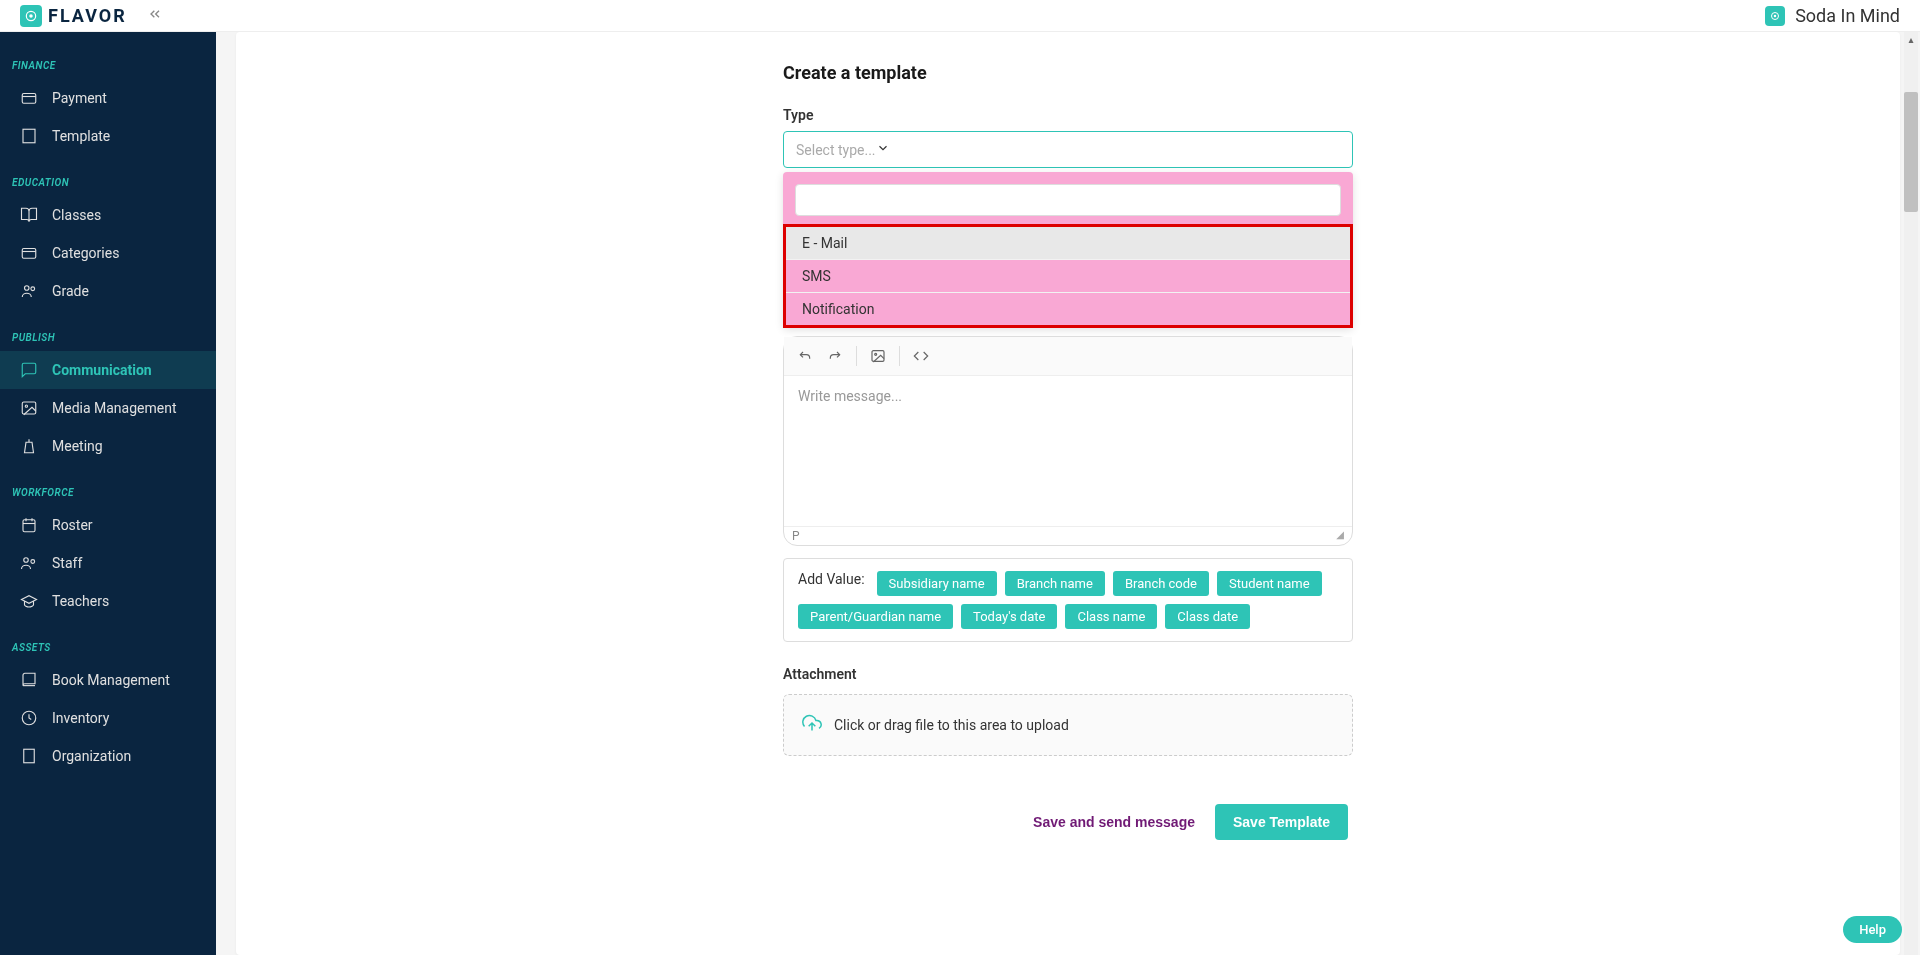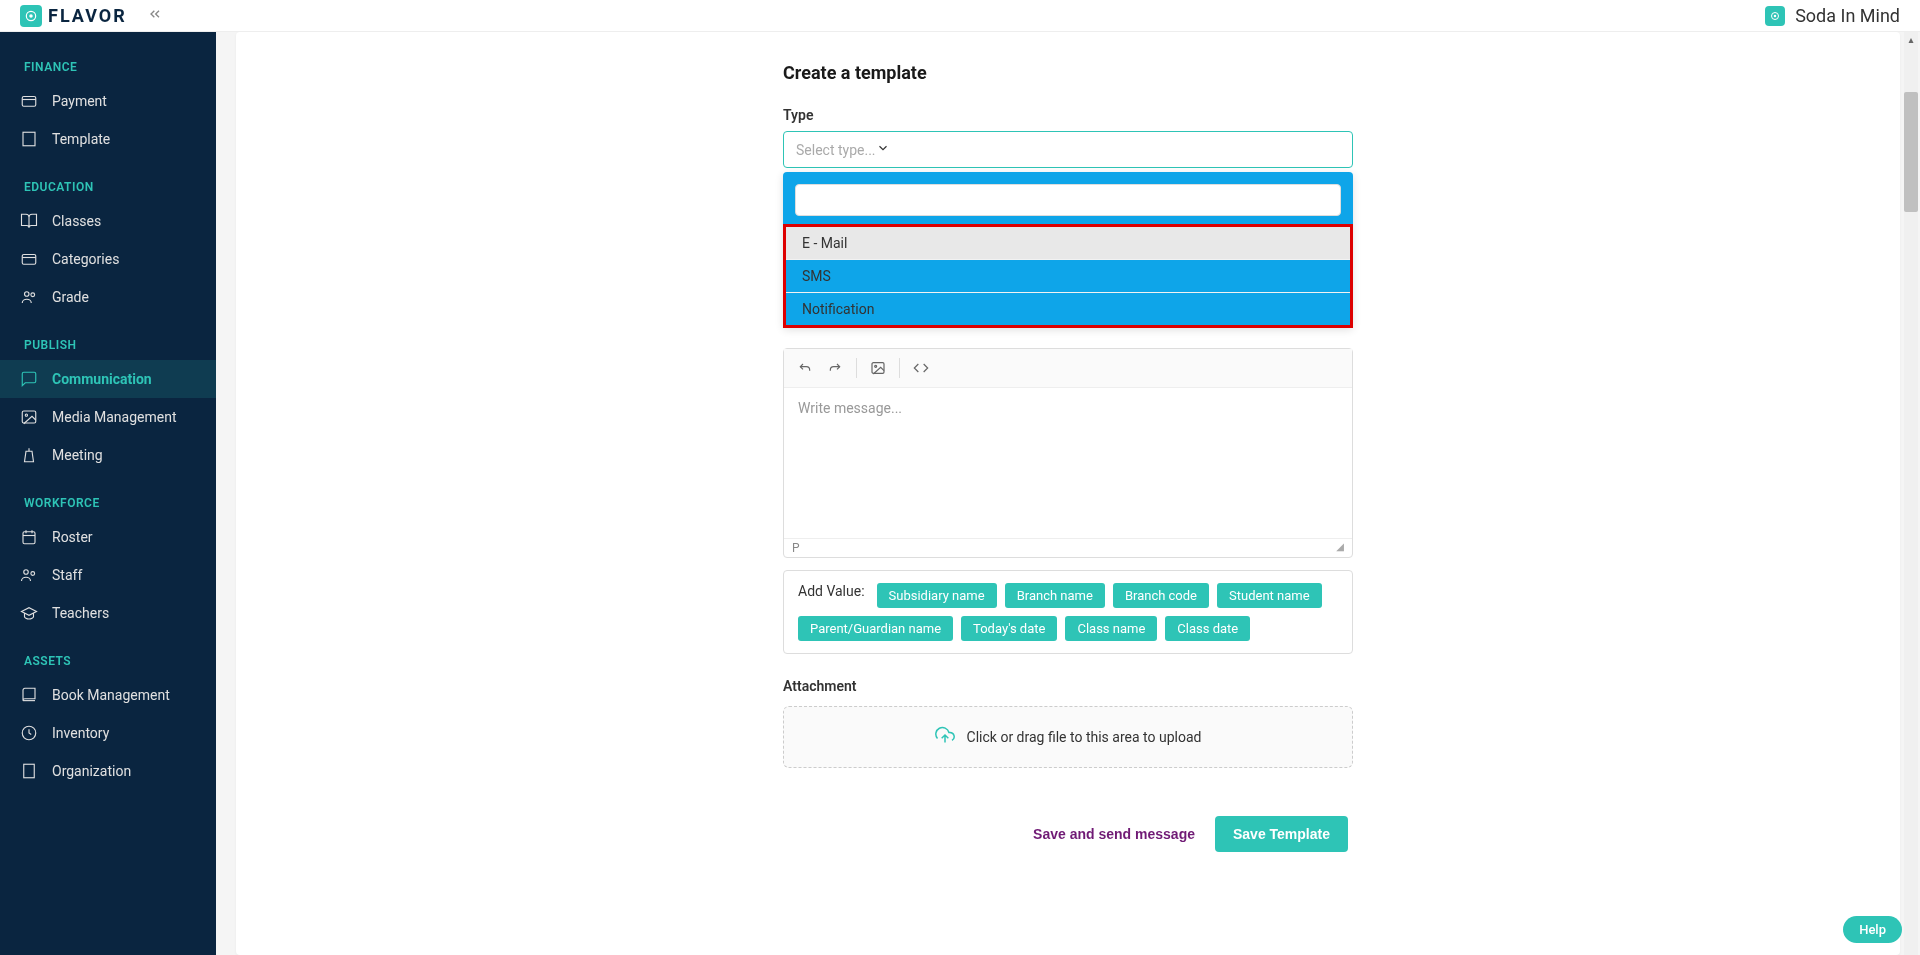--- a/index.html
+++ b/index.html
@@ -10,62 +10,62 @@
 .logo-icon { width: 22px; height: 22px; background: #2ec4b6; border-radius: 4px; display: flex; align-items: center; justify-content: center; }
 .logo-icon svg { width: 14px; height: 14px; }
 .logo-text { font-weight: 700; font-size: 18px; letter-spacing: 2px; color: #0a2540; }
 .collapse-btn { margin-left: 20px; color: #888; cursor: pointer; }
 .topbar-right { margin-left: auto; display: flex; align-items: center; gap: 10px; }
 .brand-badge { width: 20px; height: 20px; background: #2ec4b6; border-radius: 4px; display: flex; align-items: center; justify-content: center; }
 .brand-name { font-size: 18px; color: #333; font-weight: 400; }
 
 .layout { display: flex; height: calc(100% - 32px); }
 .sidebar { width: 216px; background: #0a2540; color: #fff; overflow-y: auto; padding: 20px 0; }
-.sidebar-section-title { font-size: 12px; color: #2ec4b6; letter-spacing: 0.5px; padding: 8px 24px; font-weight: 600; }
+.sidebar-section-title { font-size: 10px; color: #2ec4b6; letter-spacing: 0.5px; padding: 8px 12px; font-weight: 600; font-style: italic; }
 .sidebar-item { display: flex; align-items: center; gap: 14px; padding: 10px 20px; cursor: pointer; color: #e0e0e0; font-size: 14px; }
 .sidebar-item.active { background: rgba(46,196,182,0.15); color: #2ec4b6; font-weight: 700; }
 .sidebar-item .icon { width: 18px; height: 18px; display: flex; align-items: center; justify-content: center; flex-shrink: 0; }
 .sidebar-item .icon svg { width: 18px; height: 18px; stroke: currentColor; fill: none; stroke-width: 1.5; }
 
 .main { flex: 1; background: #f5f5f5; overflow-y: auto; position: relative; }
 .scroll-track { position: absolute; right: 2px; top: 0; bottom: 0; width: 14px; background: #f0f0f0; }
 .scroll-thumb { position: absolute; right: 2px; top: 60px; width: 14px; height: 120px; background: #c0c0c0; border-radius: 2px; }
 .scroll-up { position: absolute; right: 2px; top: 0; width: 14px; height: 14px; display: flex; align-items: center; justify-content: center; color: #666; font-size: 10px; }
 
 .content-card { background: #fff; margin: 0 20px 20px 20px; border-radius: 4px; padding: 30px 0 40px 0; box-shadow: 0 1px 3px rgba(0,0,0,0.05); min-height: 100%; }
 .form-wrap { max-width: 570px; margin: 0 auto; }
 .page-title { font-size: 18px; font-weight: 700; color: #1a1a1a; margin-bottom: 24px; }
 .field-label { font-size: 14px; font-weight: 600; color: #333; margin-bottom: 8px; display: block; }
 .select-box { border: 1px solid #2ec4b6; border-radius: 4px; padding: 8px 12px; display: flex; align-items: center; justify-content: flex-start; cursor: pointer; background: #fff; }
 .select-placeholder { color: #aaa; font-size: 14px; }
 .chevron { color: #333; }
 
-.dropdown-panel { margin-top: 4px; background: #0ea5e9; border-radius: 4px; box-shadow: 0 2px 8px rgba(0,0,0,0.12); padding: 8px 0 0 0; }
+.dropdown-panel { margin-top: 4px; background: #f9a8d4; border-radius: 4px; box-shadow: 0 2px 8px rgba(0,0,0,0.12); padding: 8px 0 0 0; }
 .dropdown-search { margin: 4px 12px 8px 12px; }
 .dropdown-search input { width: 100%; border: 1px solid #ddd; border-radius: 4px; padding: 7px 10px; font-size: 14px; }
 .dropdown-options { border: 3px solid #d00; }
 .dropdown-option { padding: 8px 16px; font-size: 14px; color: #333; cursor: pointer; border-bottom: 1px solid #f2f2f2; }
 .dropdown-option:last-child { border-bottom: none; }
 .dropdown-option.highlighted { background: #e8e8e8; }
 
-.editor-box { border: 1px solid #ddd; border-radius: 4px; margin-top: 20px; }
+.editor-box { border: 1px solid #ddd; border-radius: 14px; margin-top: 8px; }
 .editor-toolbar { display: flex; align-items: center; padding: 6px 8px; border-bottom: 1px solid #eee; gap: 4px; background:#fafafa; }
 .tool-btn { width: 26px; height: 26px; display: flex; align-items: center; justify-content: center; border-radius: 3px; cursor: pointer; color: #666; }
 .tool-divider { width: 1px; height: 20px; background: #ddd; margin: 0 4px; }
 .editor-body { min-height: 150px; padding: 12px 14px; color: #999; font-size: 14px; }
 .editor-status { border-top: 1px solid #eee; padding: 2px 8px; font-size: 12px; color: #888; display:flex; justify-content:space-between; }
 .resize-handle { color:#aaa; font-size:10px; cursor:se-resize; }
 
 .value-box { border: 1px solid #ddd; border-radius: 4px; padding: 12px 14px; margin-top: 12px; }
 .value-row { display: flex; flex-wrap: wrap; gap: 8px; align-items: flex-start; }
 .value-label { font-size: 14px; color: #333; margin-right: 4px; }
 .chip { background: #2ec4b6; color: #fff; padding: 5px 12px; border-radius: 3px; font-size: 13px; cursor: pointer; }
 
 .attachment-section { margin-top: 24px; }
-.upload-box { margin-top: 12px; border: 1px dashed #ccc; border-radius: 6px; padding: 18px; display: flex; align-items: center; justify-content: center; gap: 12px; cursor: pointer; background:#fafafa; }
+.upload-box { margin-top: 12px; border: 1px dashed #ccc; border-radius: 6px; padding: 18px; display: flex; align-items: center; gap: 12px; cursor: pointer; background:#fafafa; }
 .upload-icon { color: #2ec4b6; }
 .upload-text { font-size: 14px; color: #333; }
 
 .actions { margin-top: 48px; display: flex; justify-content: flex-end; gap: 20px; align-items: center; padding-right:5px; }
 .btn-link { color: #701a75; font-size: 14px; font-weight: 600; cursor: pointer; background: none; border: none; }
 .btn-primary { background: #2ec4b6; color: #fff; border: none; padding: 10px 18px; border-radius: 4px; font-size: 14px; font-weight: 600; cursor: pointer; }
 
 .help-btn { position: fixed; bottom: 12px; right: 18px; background: #2ec4b6; color: #fff; padding: 6px 16px; border-radius: 14px; font-size: 13px; cursor: pointer; font-weight:500; }
 </style>
 </head>

